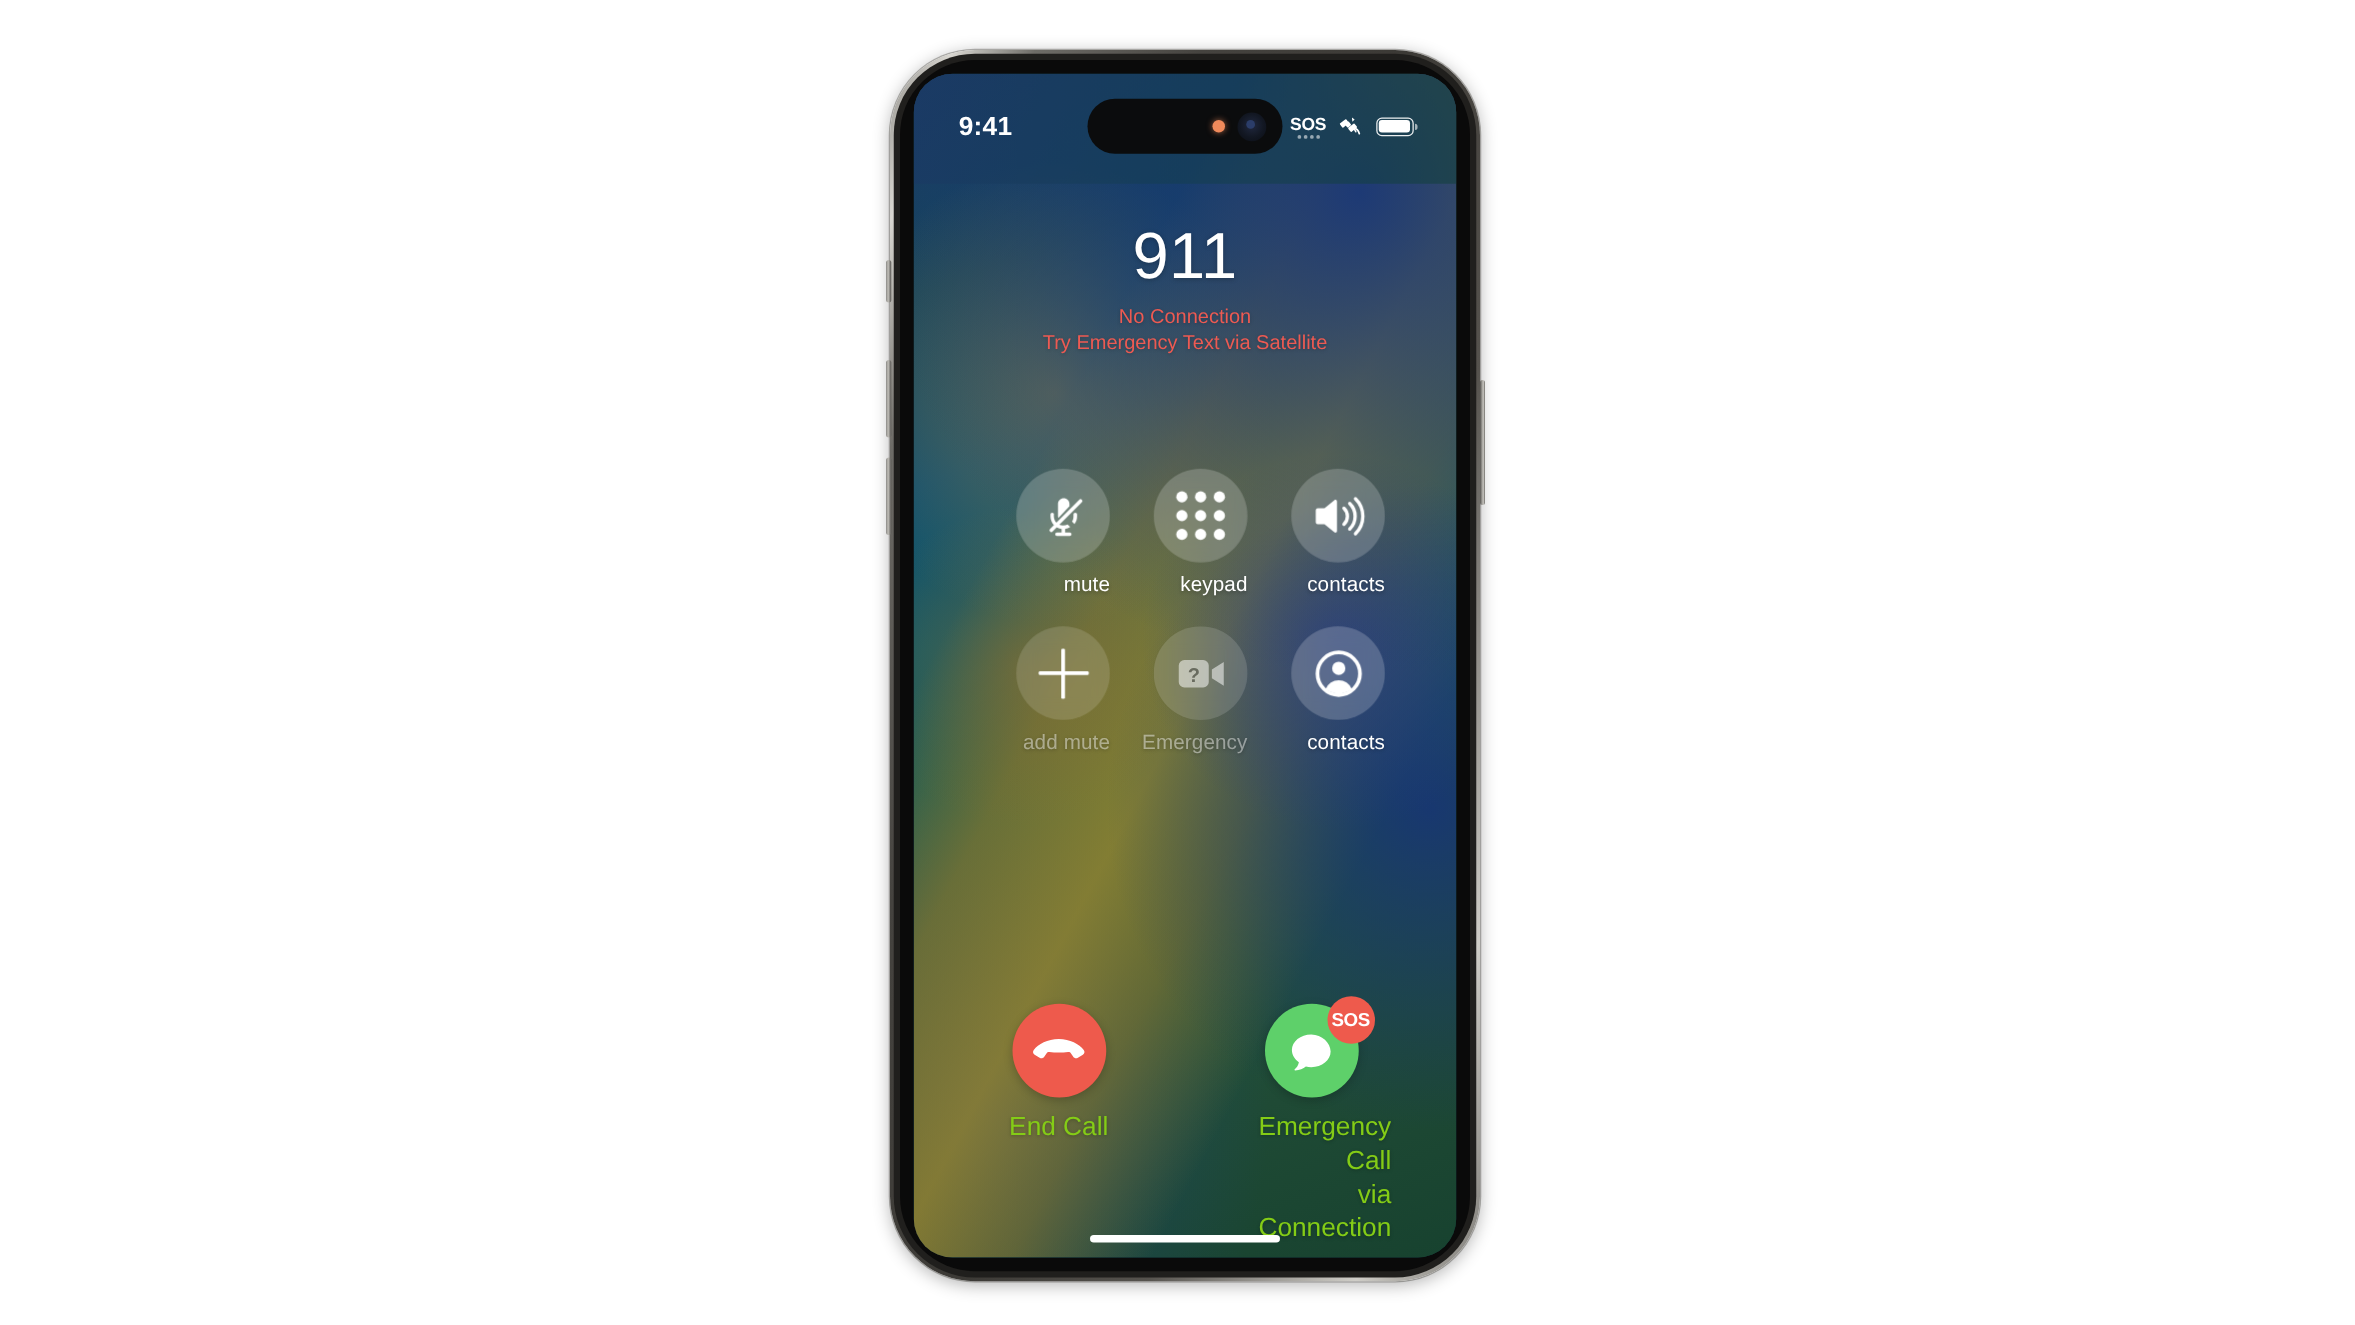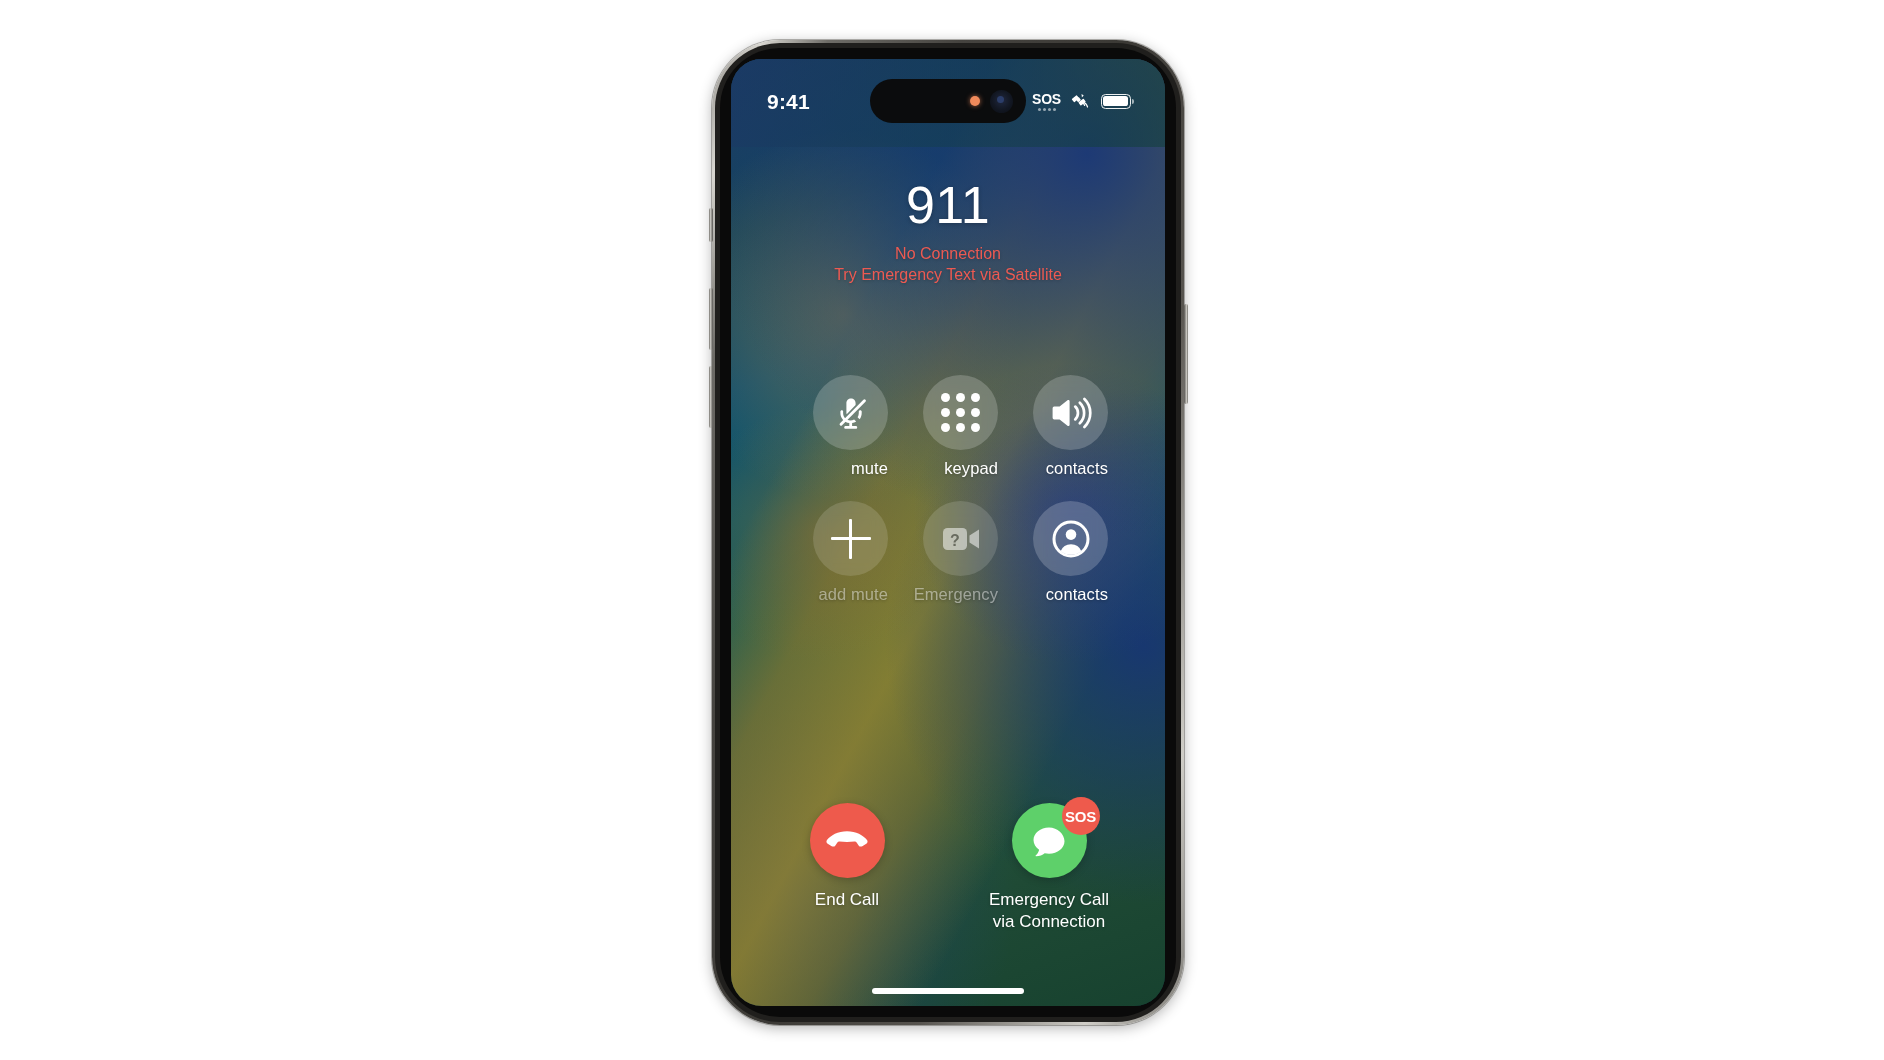--- a/index.html
+++ b/index.html
@@ -337,23 +337,23 @@
     color: #ffffff;
     font-size: 15px;
     font-weight: bold;
     letter-spacing: -0.3px;
     display: flex;
     align-items: center;
     justify-content: center;
   }
   .bottom-label {
     margin-top: 11px;
-    font-size: 17px;
-    color: #ffffff;
-    text-align: center;
+    font-size: 21px;
+    color: #84cc16;
+    text-align: right;
     line-height: 1.28;
     text-shadow: 0 1px 3px rgba(0,0,0,0.25);
   }
   .bottom-label .line2 { display: block; }
 
   
   .home-indicator {
     position: absolute;
     left: 50%;
     transform: translateX(-50%);

